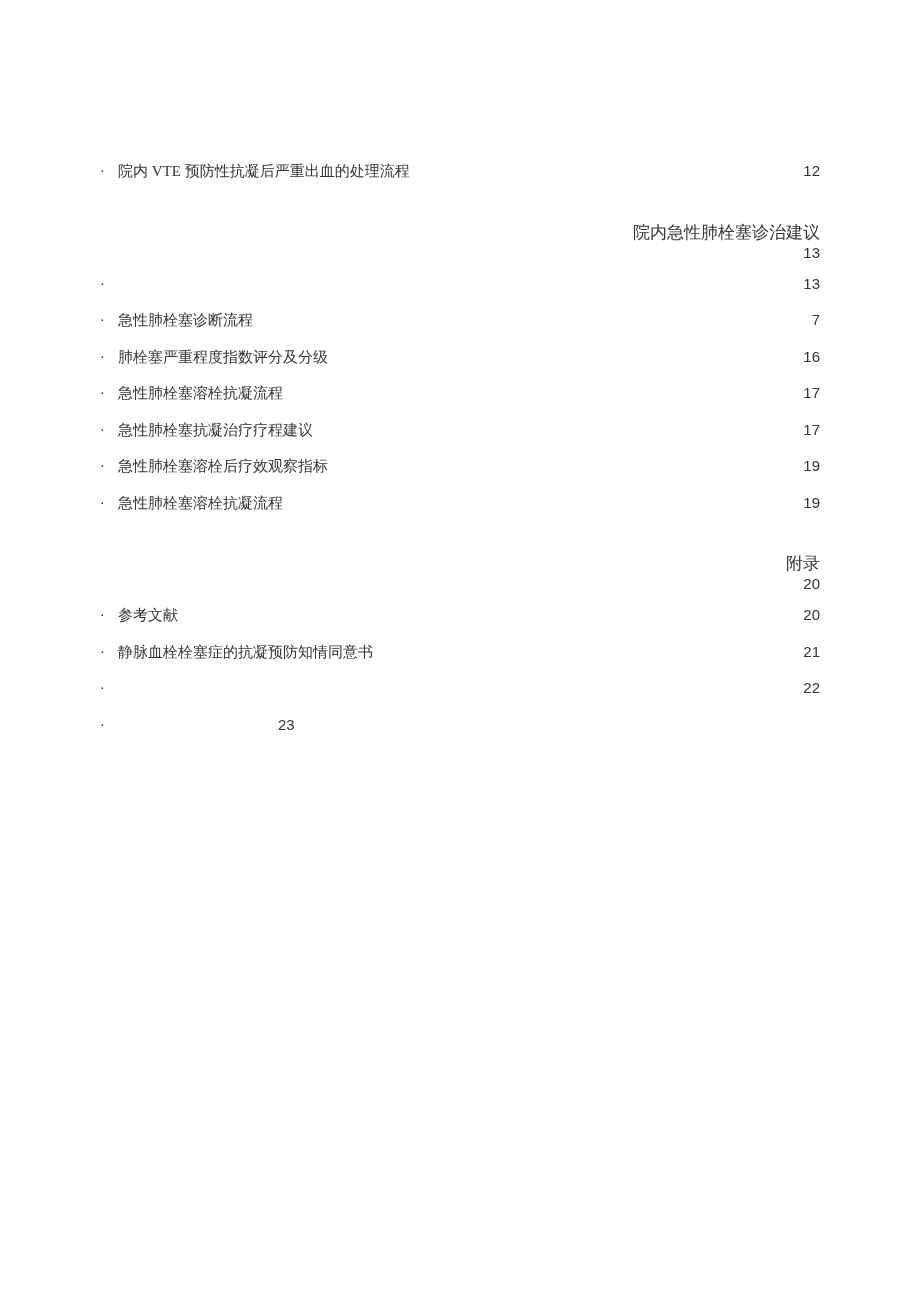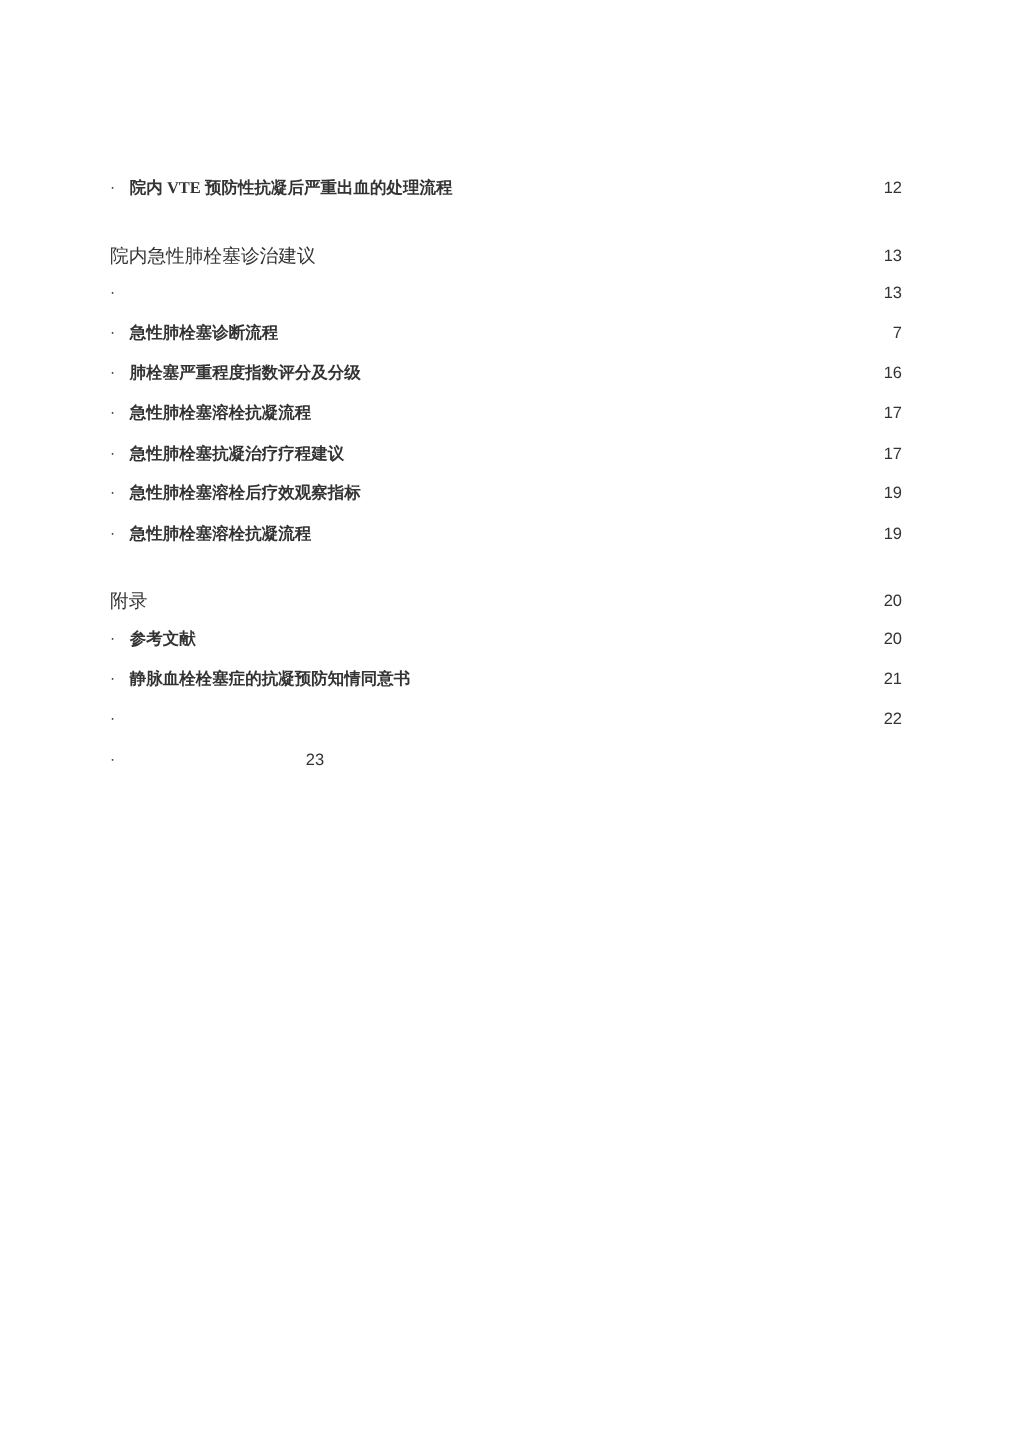--- a/index.html
+++ b/index.html
@@ -14,23 +14,24 @@
       font-family: "SimSun", "宋体", serif;
       color: #333333;
       padding: 160px 100px 0 100px;
     }
     .toc-section {
       margin-bottom: 38px;
     }
     .toc-heading {
       display: flex;
       justify-content: space-between;
-      align-items: center;
+      align-items: flex-end;
       font-size: 17px;
       margin-bottom: 12px;
+      flex-direction: column;
     }
     .toc-heading .title {
       font-weight: normal;
     }
     .toc-heading .page {
       font-family: Arial, sans-serif;
       font-size: 15px;
     }
     .toc-item {
       display: flex;
@@ -40,21 +41,20 @@
       line-height: 1.5;
     }
     .toc-item .bullet {
       display: inline-block;
       width: 18px;
       text-align: left;
       font-size: 14px;
     }
     .toc-item .title {
       flex: 0 0 auto;
-      font-weight: bold;
     }
     .toc-item .spacer {
       flex: 1;
     }
     .toc-item .page {
       font-family: Liberation Sans, sans-serif;
       font-size: 15px;
     }
     .toc-item.inline-page .spacer {
       flex: 0 0 160px;

